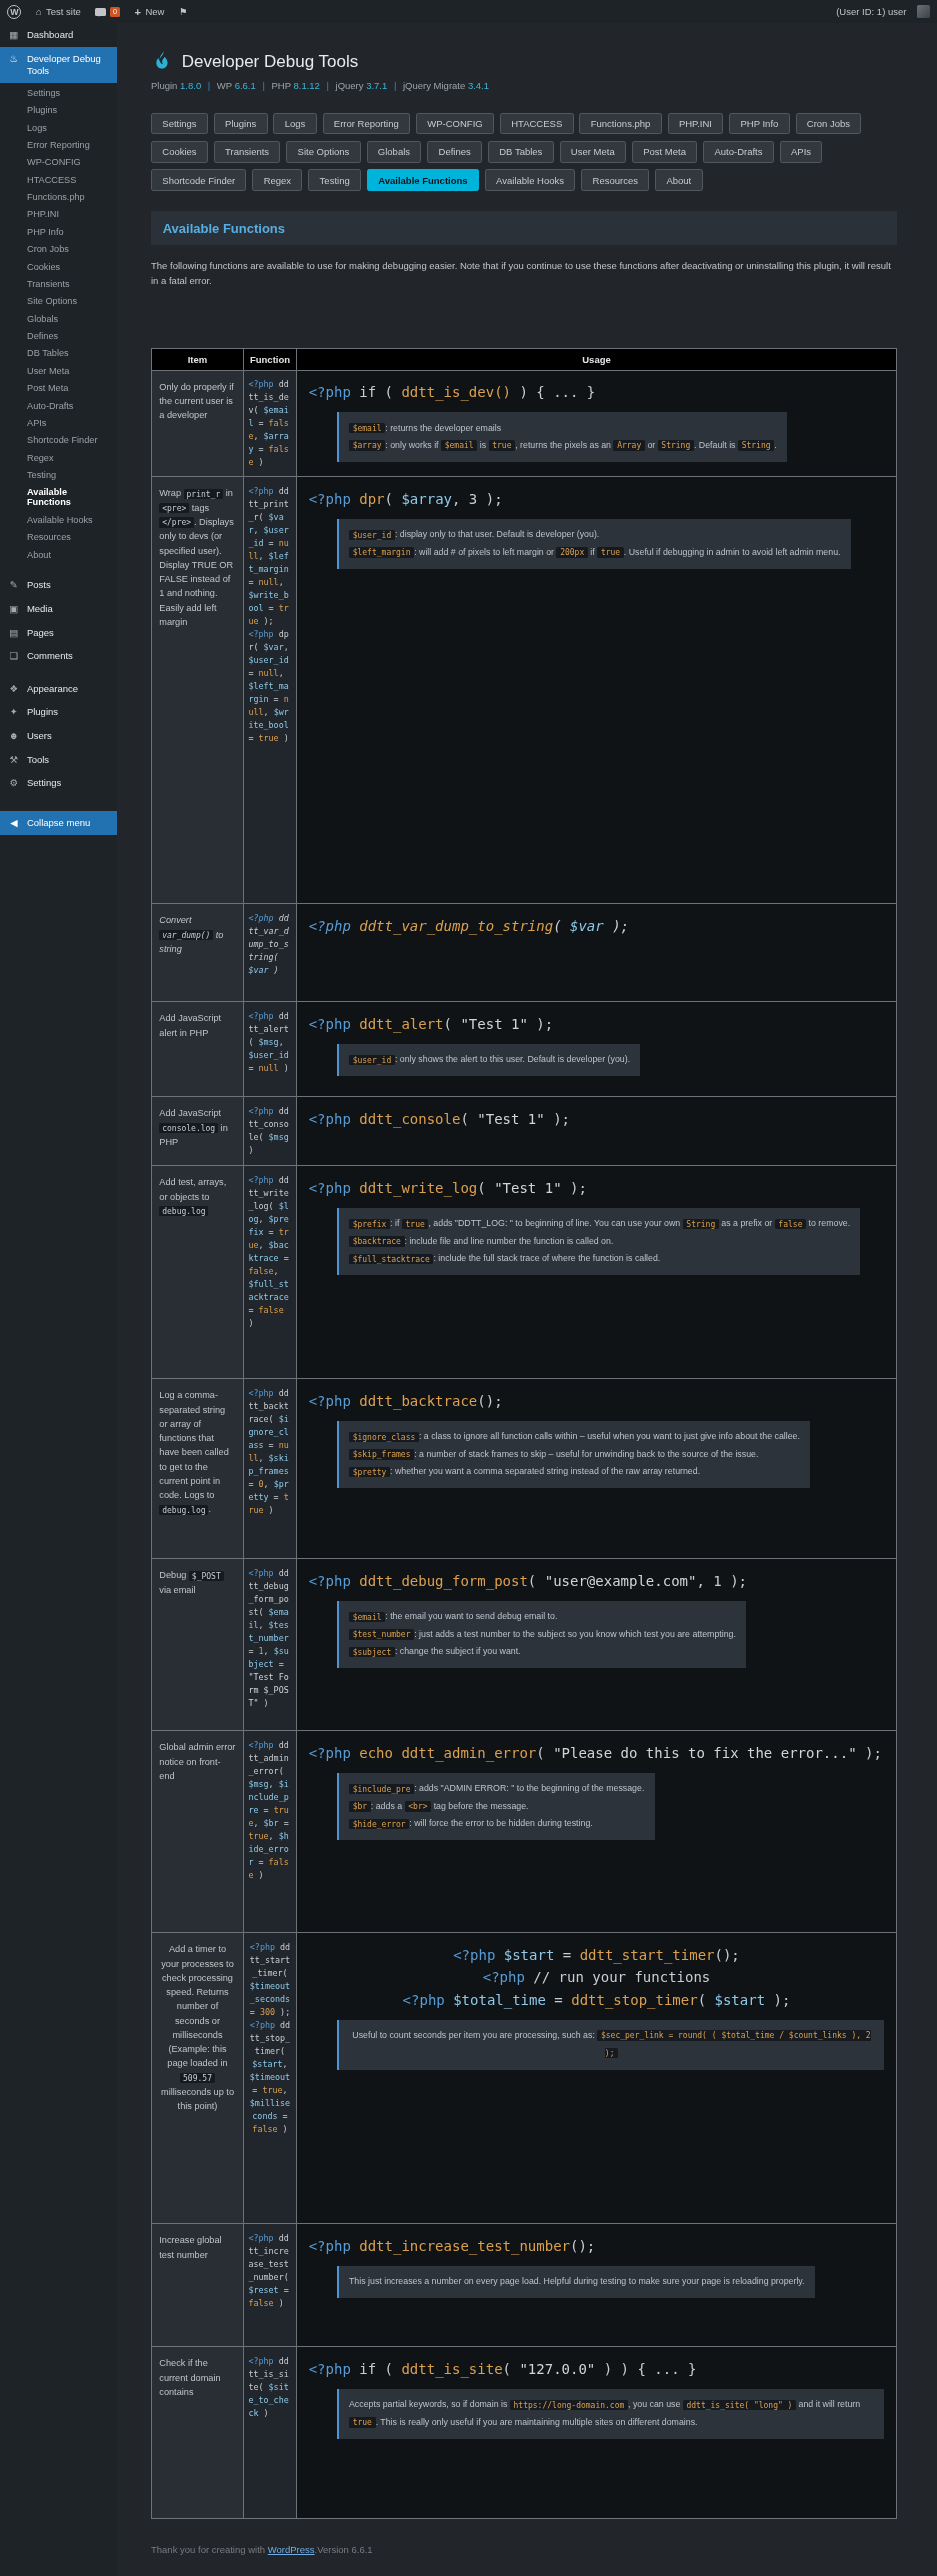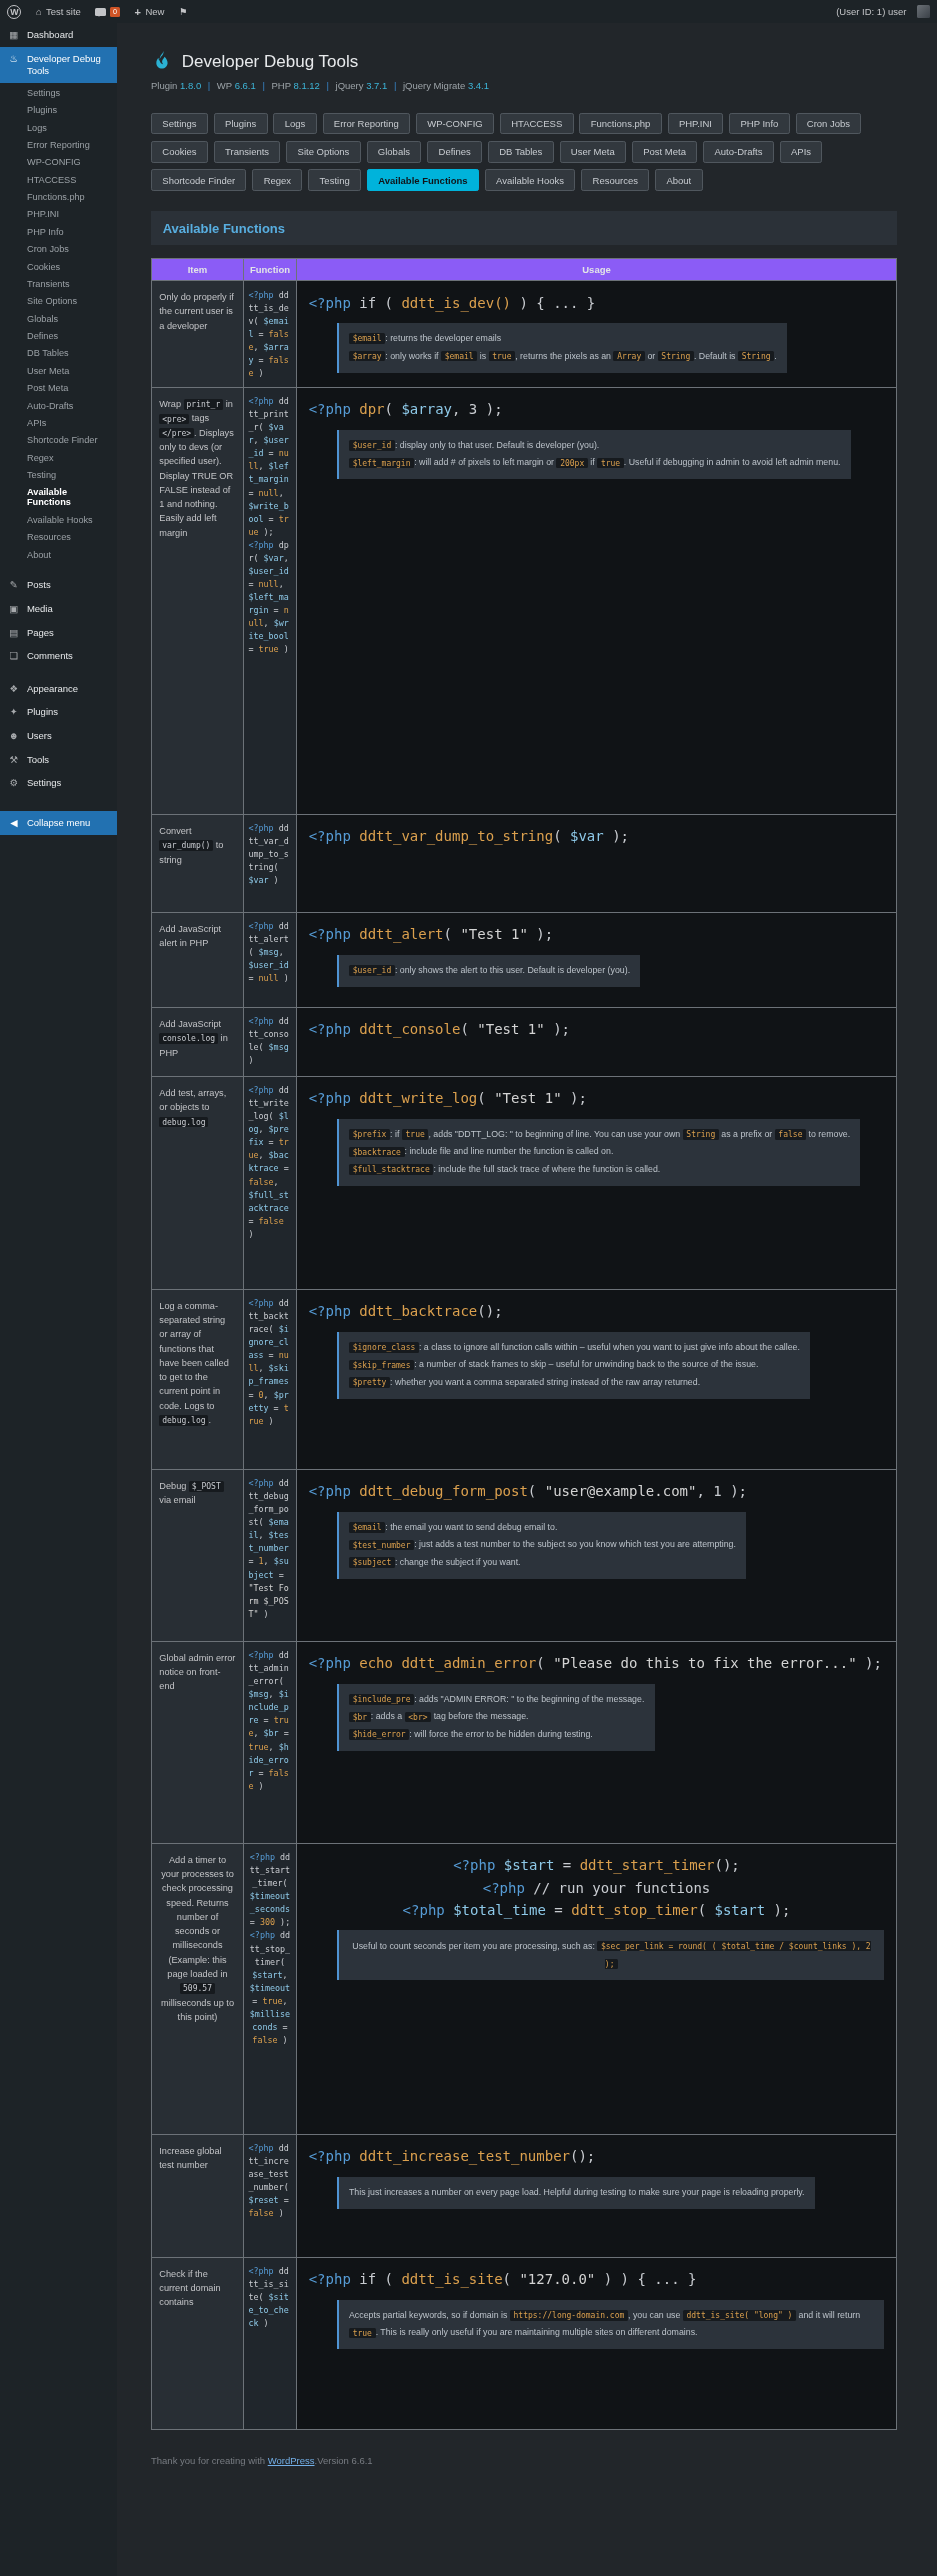--- a/index.html
+++ b/index.html
@@ -42,21 +42,21 @@
   .tab-row{display:flex;flex-wrap:wrap;gap:5.9px;margin-bottom:6.6px;}
   .tab-btn{background:#32383e;border:0.7px solid #50575e;color:#c8ccd1;font-size:9.5px;padding:4.4px 10.3px;border-radius:2.2px;cursor:pointer;font-family:inherit;}
   .tab-btn.active{background:#00b3db;border-color:#00b3db;color:#10151a;font-weight:700;}
   
   .section-header{margin:20px 0 13px;background:#2b3138;padding:9.5px 11.7px;}
   .section-header span{font-size:13px;font-weight:700;color:#58aee0;}
   .intro{font-size:9.5px;line-height:1.6;margin:0 0 59px;color:#c3c4c7;max-width:747px;}
   
   table.fn-table{width:100%;border-collapse:collapse;font-size:9.5px;}
   .fn-table th,.fn-table td{border:0.7px solid #6c7278;vertical-align:top;}
-  .fn-table th{background:#8b5cf6;color:#e2e4e7;padding:5.1px;font-weight:700;text-align:center;font-size:9.5px;}
+  .fn-table th{background:#000000;color:#e2e4e7;padding:5.1px;font-weight:700;text-align:center;font-size:9.5px;}
   td.col-item{background:#282e34;width:92px;padding:8.8px 7.3px;color:#c3c4c7;line-height:1.55;font-size:9.2px;}
   td.col-fn{background:#20262c;width:53px;padding:7.3px 4.4px;font-family:"DejaVu Sans Mono",monospace;font-size:8.4px;line-height:1.55;word-break:break-all;white-space:pre-wrap;color:#c9ccd1;}
   td.col-usage{background:#101316;padding:10.3px 11.7px;}
   .code-line{font-family:"DejaVu Sans Mono",monospace;font-size:14px;line-height:1.6;}
   .c-tag{color:#569cd6;} .c-fn{color:#dba04e;} .c-kw{color:#dba04e;} .c-lit{color:#dba04e;}
   .c-var{color:#8ec9e8;} .c-str{color:#d4d4d4;} .c-plain{color:#c9ccd1;} .c-com{color:#c9ccd1;}
   .note{background:#2c333b;border-left:2.2px solid #4f94d4;padding:7.3px 10.3px;margin-top:8.8px;width:fit-content;max-width:100%;font-size:8.8px;line-height:2.0;color:#bdc4cb;margin-left:28px;}
   .chip{font-family:"DejaVu Sans Mono",monospace;font-size:8px;background:#161a1e;color:#dba04e;padding:0.7px 3.7px;border-radius:1.5px;}
   .icode{font-family:"DejaVu Sans Mono",monospace;font-size:8px;background:#161a1e;color:#c9ccd1;padding:0.7px 2.9px;border-radius:1.5px;}
   
@@ -272,20 +272,21 @@
         <button class="tab-btn active">Available Functions</button>
         <button class="tab-btn">Available Hooks</button>
         <button class="tab-btn">Resources</button>
         <button class="tab-btn">About</button>
       </div>
     </div>
 
   <div class="section-header">
     <span>Available Functions</span>
   </div>
+  <p class="intro">The following functions are available to use for making debugging easier. Note that if you continue to use these functions after deactivating or uninstalling this plugin, it will result in a fatal error.</p>
 
   <table class="fn-table">
     <thead id="fn-thead">
         <tr>
           <th>Item</th>
           <th>Function</th>
           <th>Usage</th>
         </tr>
       </thead>
     <tbody id="fn-tbody">
@@ -305,21 +306,21 @@
           <td class="col-fn"><span class="c-tag">&lt;?php </span><span class="c-plain">ddtt_print_r( </span><span class="c-var">$var</span><span class="c-plain">, </span><span class="c-var">$user_id</span><span class="c-plain"> = </span><span class="c-lit">null</span><span class="c-plain">, </span><span class="c-var">$left_margin</span><span class="c-plain"> = </span><span class="c-lit">null</span><span class="c-plain">, </span><span class="c-var">$write_bool</span><span class="c-plain"> = </span><span class="c-lit">true</span><span class="c-plain"> );
 </span><span class="c-tag">&lt;?php </span><span class="c-plain">dpr( </span><span class="c-var">$var</span><span class="c-plain">, </span><span class="c-var">$user_id</span><span class="c-plain"> = </span><span class="c-lit">null</span><span class="c-plain">, </span><span class="c-var">$left_margin</span><span class="c-plain"> = </span><span class="c-lit">null</span><span class="c-plain">, </span><span class="c-var">$write_bool</span><span class="c-plain"> = </span><span class="c-lit">true</span><span class="c-plain"> )</span></td>
           <td class="col-usage">
             <div class="code-line"><span class="c-tag">&lt;?php </span><span class="c-fn">dpr</span><span class="c-plain">( </span><span class="c-var">$array</span><span class="c-plain">, 3 );</span></div>
             <div class="note">
               <div class="note-line"><span class="chip">$user_id</span><span>: display only to that user. Default is developer (you).</span></div>
               <div class="note-line"><span class="chip">$left_margin</span><span>: will add # of pixels to left margin or </span><span class="chip">200px</span><span> if </span><span class="chip">true</span><span>. Useful if debugging in admin to avoid left admin menu.</span></div>
             </div>
           </td>
         </tr>
-        <tr style="height: 98px;">
+        <tr style="height: 98px; font-style: italic;">
           <td class="col-item"><span>Convert </span><span class="icode">var_dump()</span><span> to string</span></td>
           <td class="col-fn"><span class="c-tag">&lt;?php </span><span class="c-plain">ddtt_var_dump_to_string( </span><span class="c-var">$var</span><span class="c-plain"> )</span></td>
           <td class="col-usage">
             <div class="code-line"><span class="c-tag">&lt;?php </span><span class="c-fn">ddtt_var_dump_to_string</span><span class="c-plain">( </span><span class="c-var">$var</span><span class="c-plain"> );</span></div>
           </td>
         </tr>
         <tr style="height: 95px;">
           <td class="col-item"><span>Add JavaScript alert in PHP</span></td>
           <td class="col-fn"><span class="c-tag">&lt;?php </span><span class="c-plain">ddtt_alert( </span><span class="c-var">$msg</span><span class="c-plain">, </span><span class="c-var">$user_id</span><span class="c-plain"> = </span><span class="c-lit">null</span><span class="c-plain"> )</span></td>
           <td class="col-usage">

